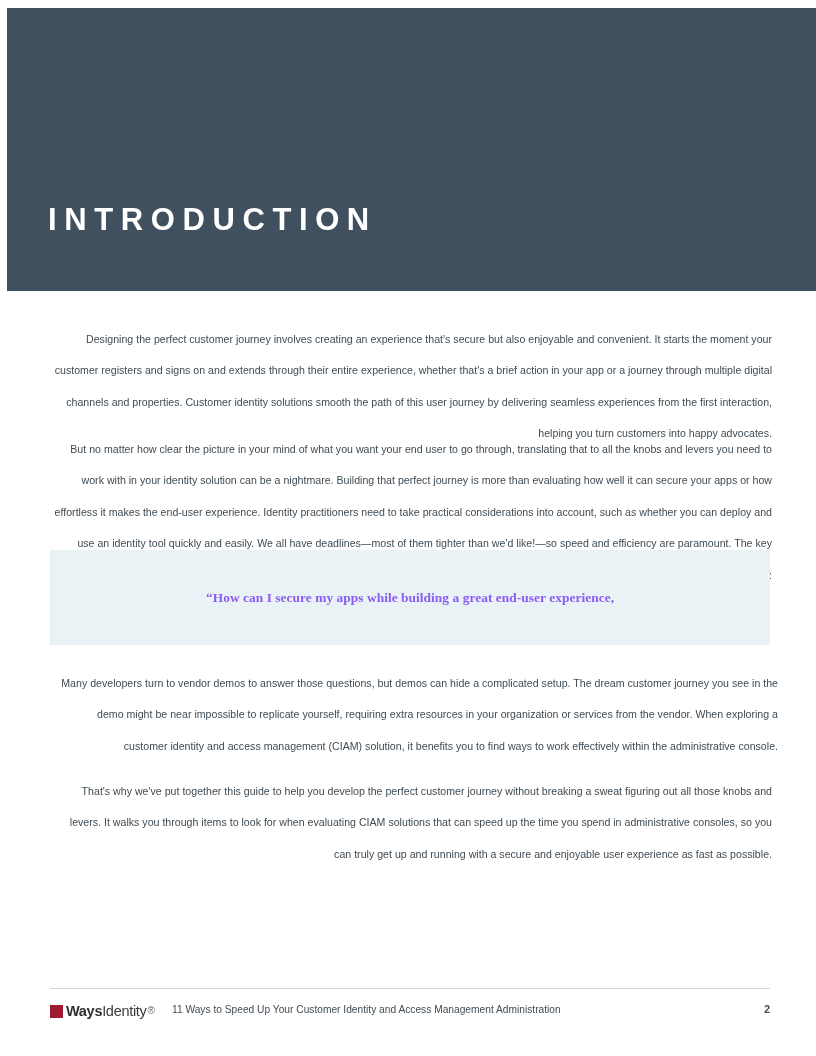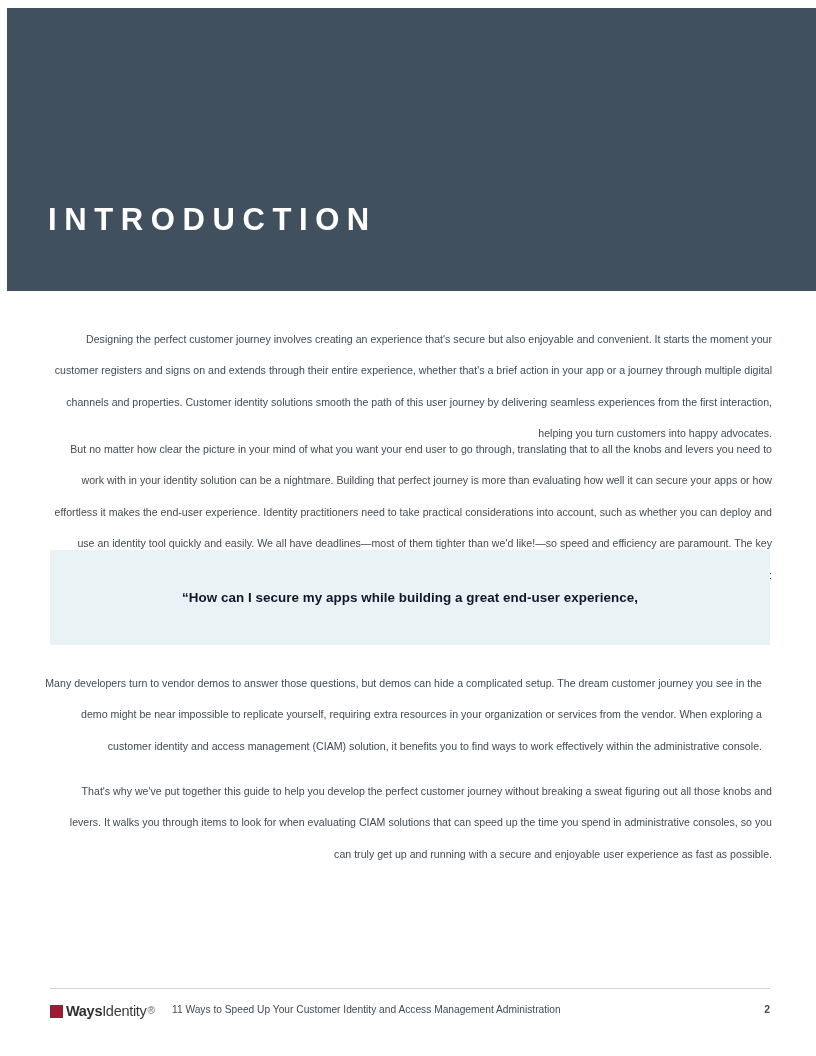--- a/index.html
+++ b/index.html
@@ -65,33 +65,34 @@
     height: 95px;
     background: #e9f2f4;
     display: flex;
     align-items: center;
     justify-content: center;
   }
   .quote-text {
     text-align: center;
     font-size: 13.4px;
     font-weight: bold;
-    color: #0f172a;
+    color: #8b5cf6;
     line-height: 22px;
     letter-spacing: 0.05px;
     padding: 0 40px;
+    font-family: Liberation Serif, serif;
   }
   .quote-line {
     display: block;
   }
 
   
   .para-block-1 { position: absolute; left: 50px; top: 324px; width: 722px; }
   .para-block-2 { position: absolute; left: 50px; top: 434px; width: 722px; }
-  .para-block-3 { position: absolute; left: 40px; top: 668px; width: 722px; }
+  .para-block-3 { position: absolute; left: 56px; top: 668px; width: 722px; }
   .para-block-4 { position: absolute; left: 50px; top: 776px; width: 722px; }
 
   
   .footer-rule {
     position: absolute;
     left: 50px;
     top: 988px;
     width: 720px;
     height: 1px;
     background: #cfd4d8;

